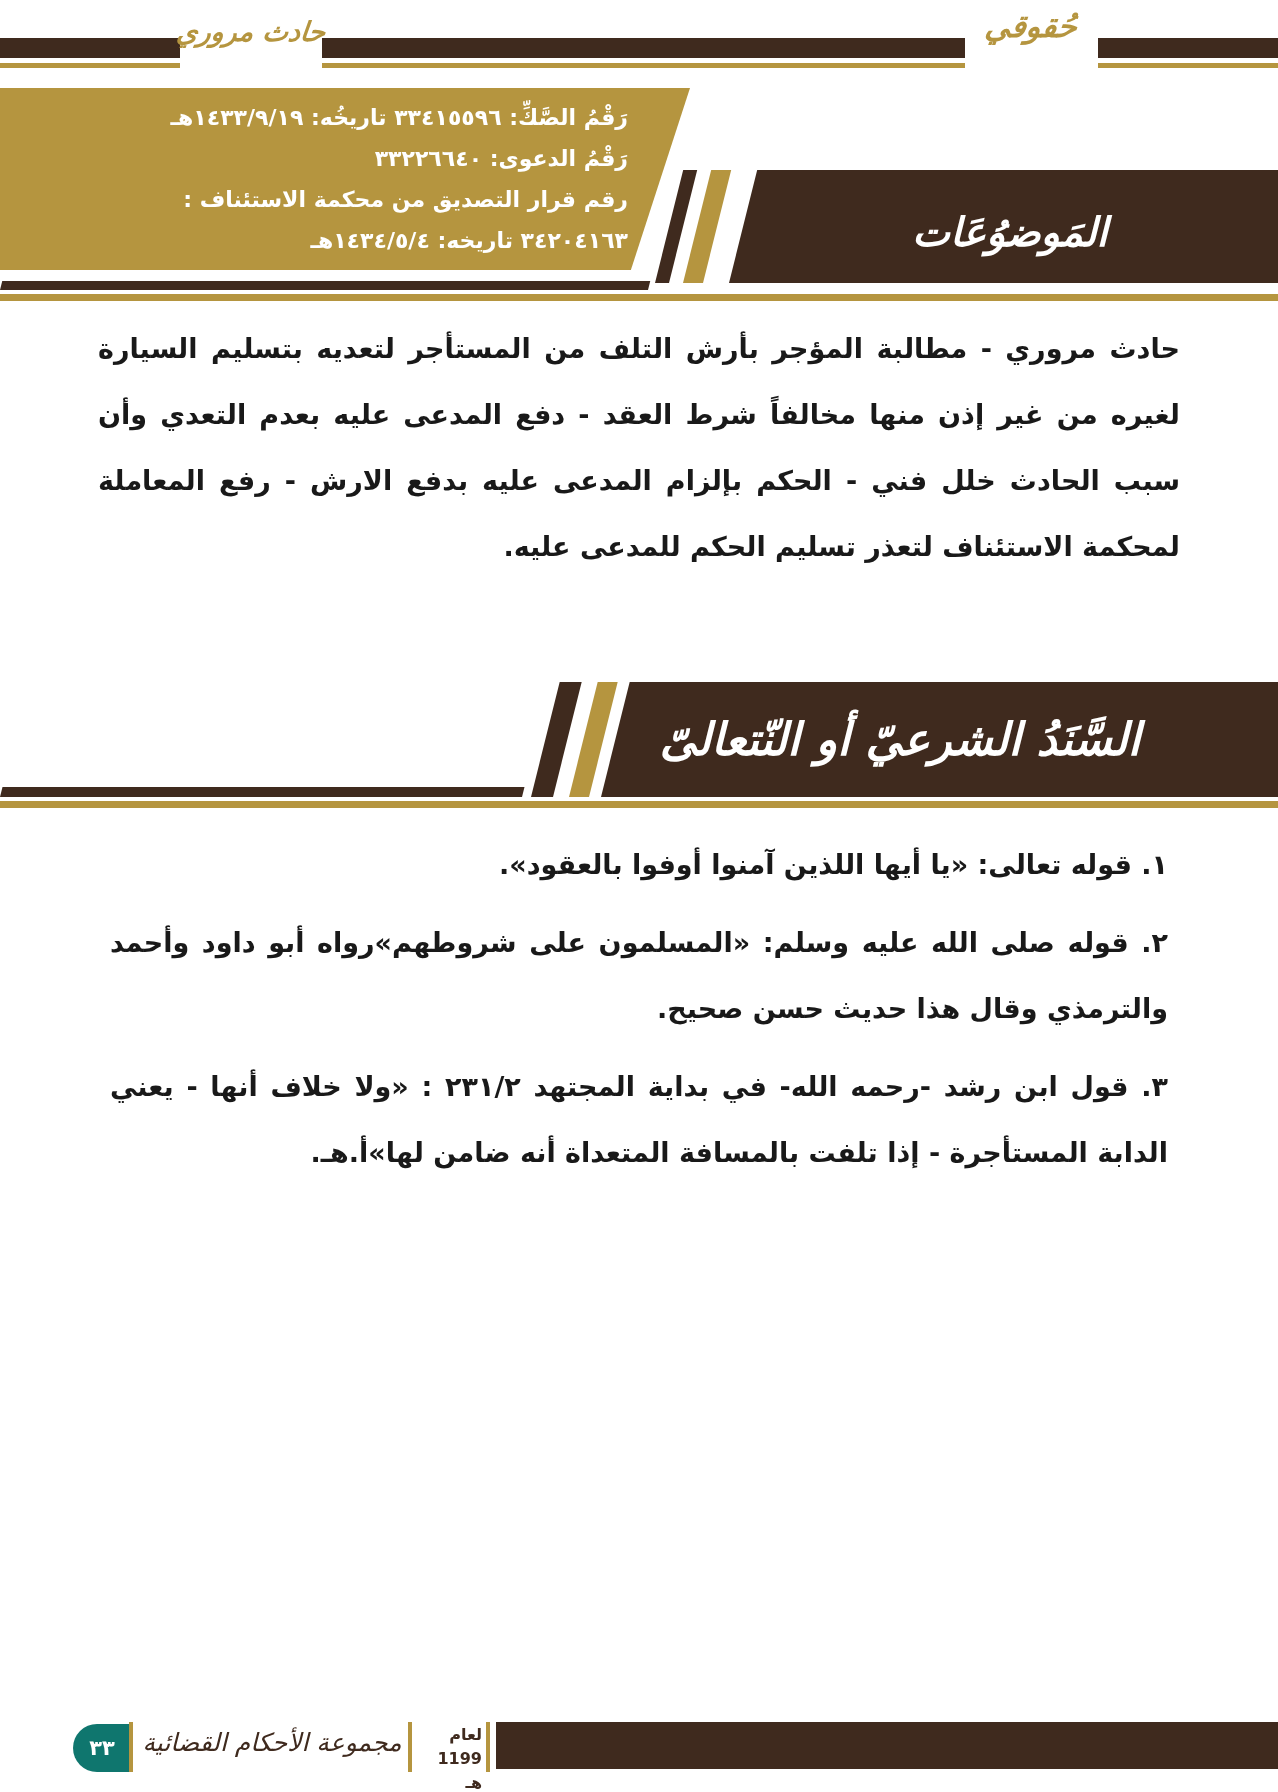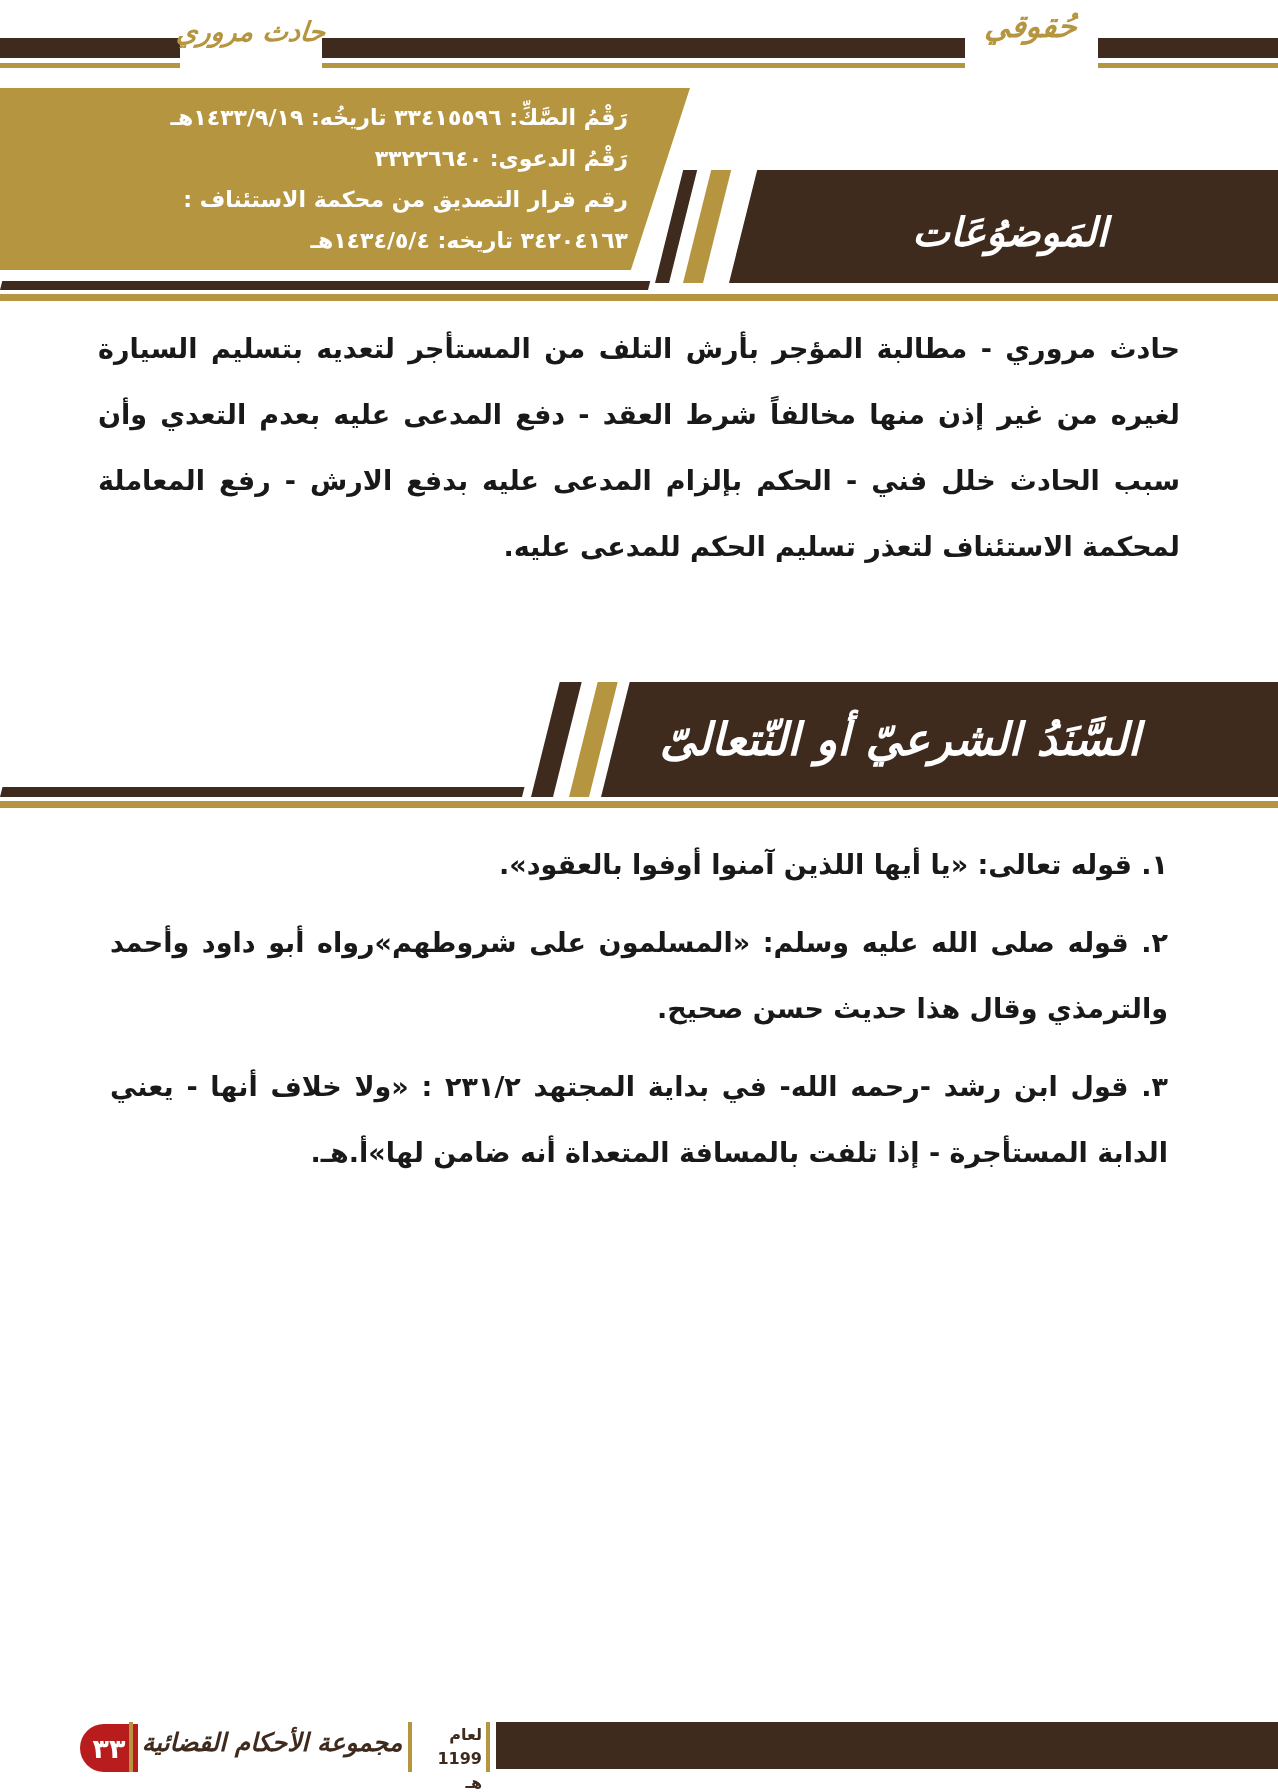--- a/index.html
+++ b/index.html
@@ -55,29 +55,29 @@
   .body-text, .legal-list p {
     direction:rtl; text-align:justify;
     color:#191919; font-weight:bold;
     font-size:27px; line-height:66px;
   }
   .body-text { position:absolute; right:98px; top:316px; width:1082px; }
   .legal-list { position:absolute; right:98px; top:820px; width:1082px; }
   .legal-list p { margin:12px; }
   
   .page-badge {
-    position:absolute; left:80px; top:1724px; width:58px; height:48px;
-    background:#b91c1c; border-radius:26px 0 0 26px;
-    color:#fff; font-size:27px; font-weight:bold;
+    position:absolute; left:73px; top:1724px; width:58px; height:48px;
+    background:#0f766e; border-radius:26px 0 0 26px;
+    color:#fff; font-size:21px; font-weight:bold;
     display:flex; align-items:center; justify-content:center;
   }
   .footer-vbar { position:absolute; width:4px; height:50px; top:1722px; background:#B5953F; }
   .footer-logo {
     position:absolute; left:138px; top:1728px; width:268px;
-    color:#3F2A1E; font-weight:bold; font-size:25px; text-align:center;
+    color:#3F2A1E; font-weight:normal; font-size:25px; text-align:center;
     font-style:italic; white-space:nowrap;
   }
   .footer-year {
     position:absolute; left:416px; top:1723px; width:66px;
     color:#3F2A1E; font-weight:bold; font-size:16px; line-height:24px;
     text-align:right;
   }
   .footer-bar { position:absolute; left:496px; top:1722px; width:782px; height:47px; background:#3F2A1E; }
 </style>
 </head>

